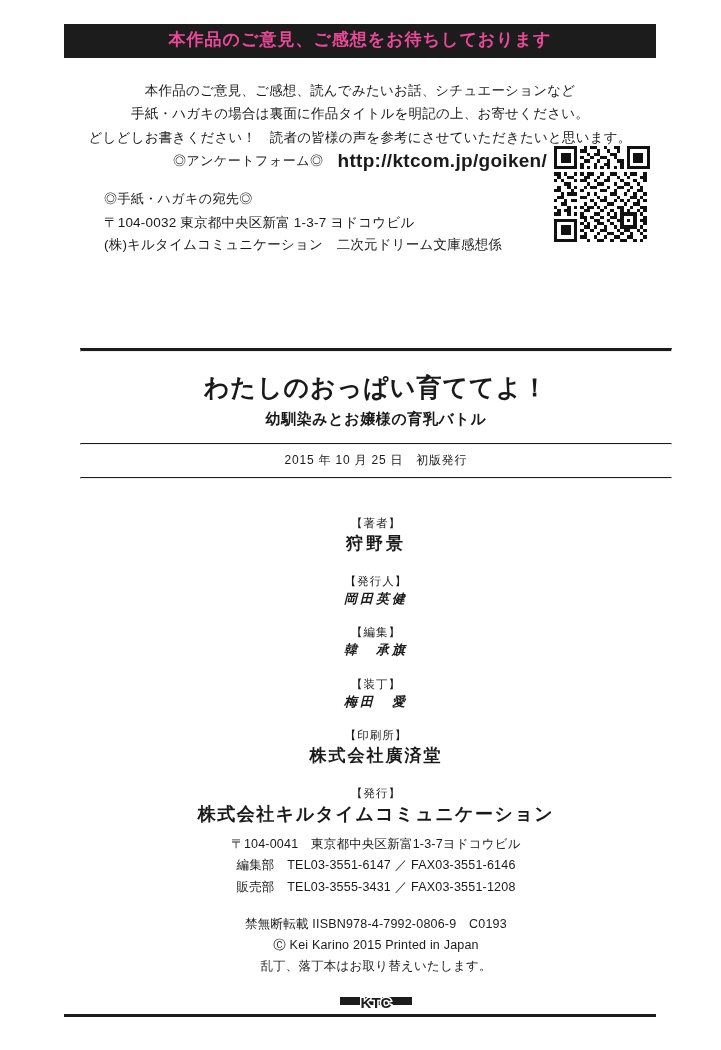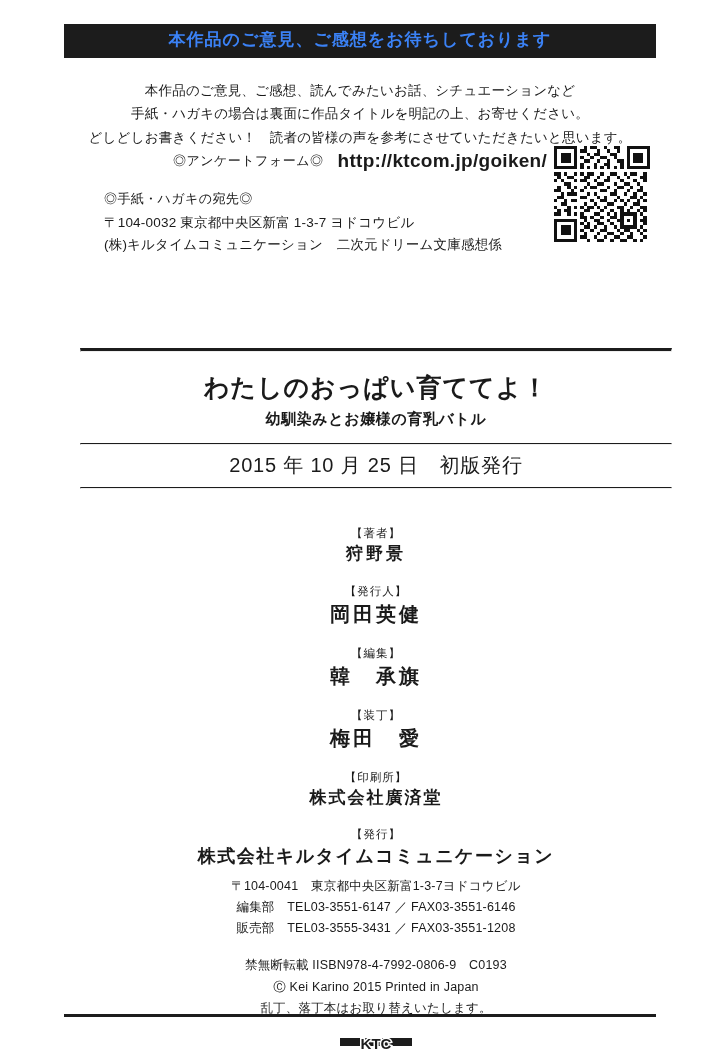--- a/index.html
+++ b/index.html
@@ -24,21 +24,21 @@
 
   
   .feedback {
     position: absolute;
     left: 64px;
     top: 24px;
     width: 592px;
   }
   .feedback-header {
     background: #1c1c1c;
-    color: #3b82f6;
+    color: #ec4899;
     text-align: center;
     font-size: 17px;
     font-weight: bold;
     letter-spacing: 1px;
     padding: 7px 0 8px 0;
     line-height: 1.1;
   }
   .feedback-body {
     padding-top: 21px;
     text-align: center;
@@ -118,42 +118,43 @@
     line-height: 1.2;
   }
   .book-subtitle {
     font-size: 15px;
     font-weight: bold;
     letter-spacing: 0.6px;
     margin-top: 8px;
     margin-bottom: 14px;
   }
   .pubdate {
-    font-size: 20px;
+    font-size: 12px;
     letter-spacing: 0.8px;
     padding: 7px 0 8px 0;
   }
 
   .credits {
     padding-top: 36px;
   }
   .credit-role {
     font-size: 11.5px;
     letter-spacing: 1px;
     line-height: 1.4;
   }
   .credit-name {
     font-size: 17px;
     font-weight: bold;
     letter-spacing: 3px;
     line-height: 1.5;
     margin-bottom: 16px;
   }
   .credit-name.small {
-    font-size: 20px;
+    font-size: 13px;
+    font-style: italic;
   }
   .credit-name.printer {
     font-size: 17px;
     letter-spacing: 2px;
   }
   .credit-name.publisher {
     font-size: 18px;
     letter-spacing: 1.5px;
     margin-bottom: 6px;
   }

